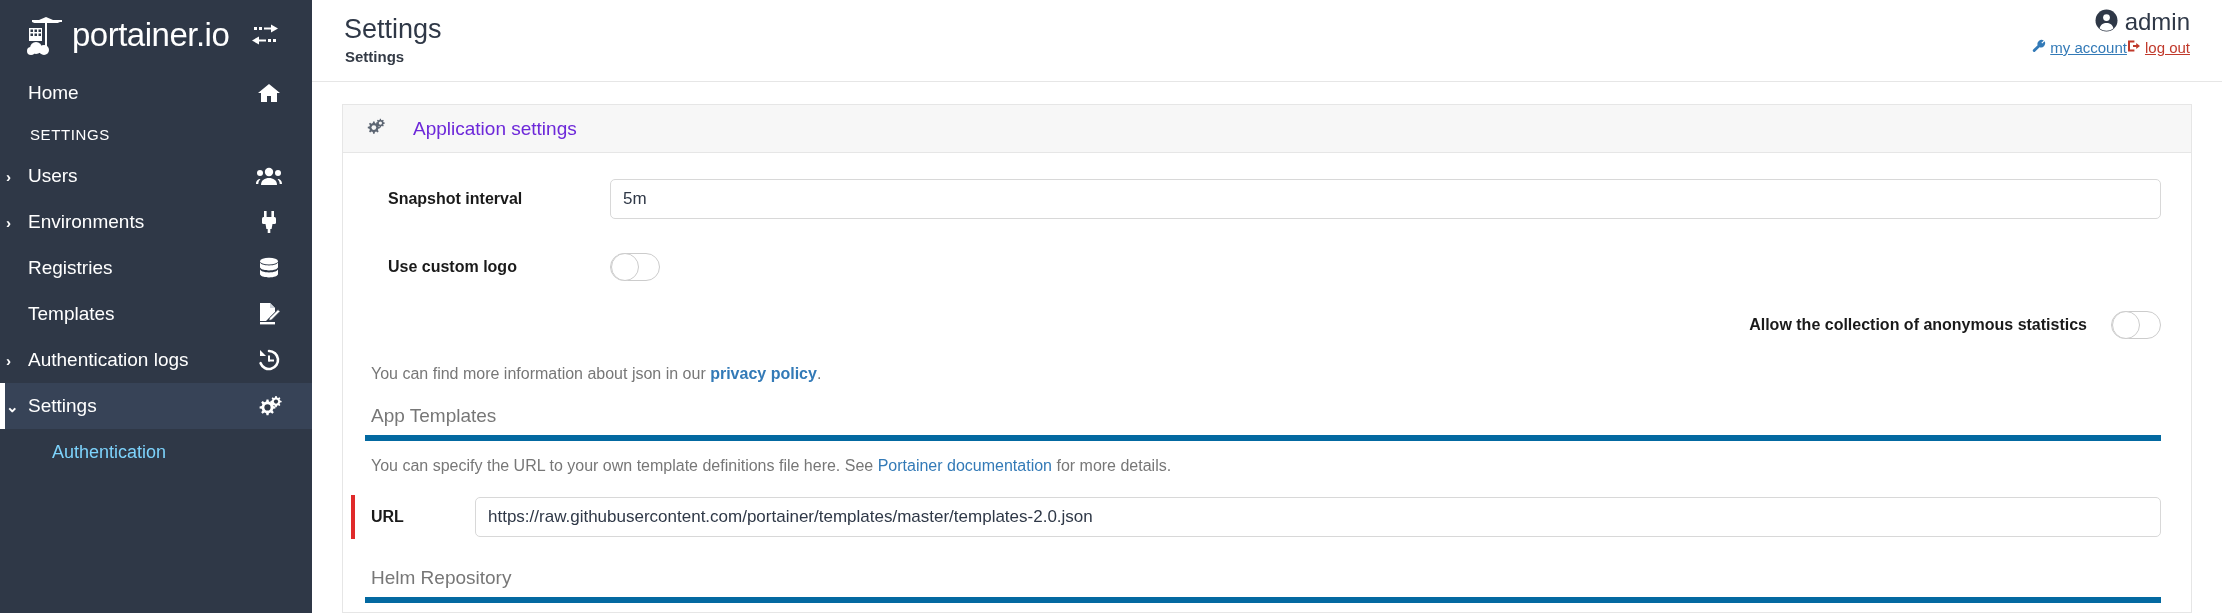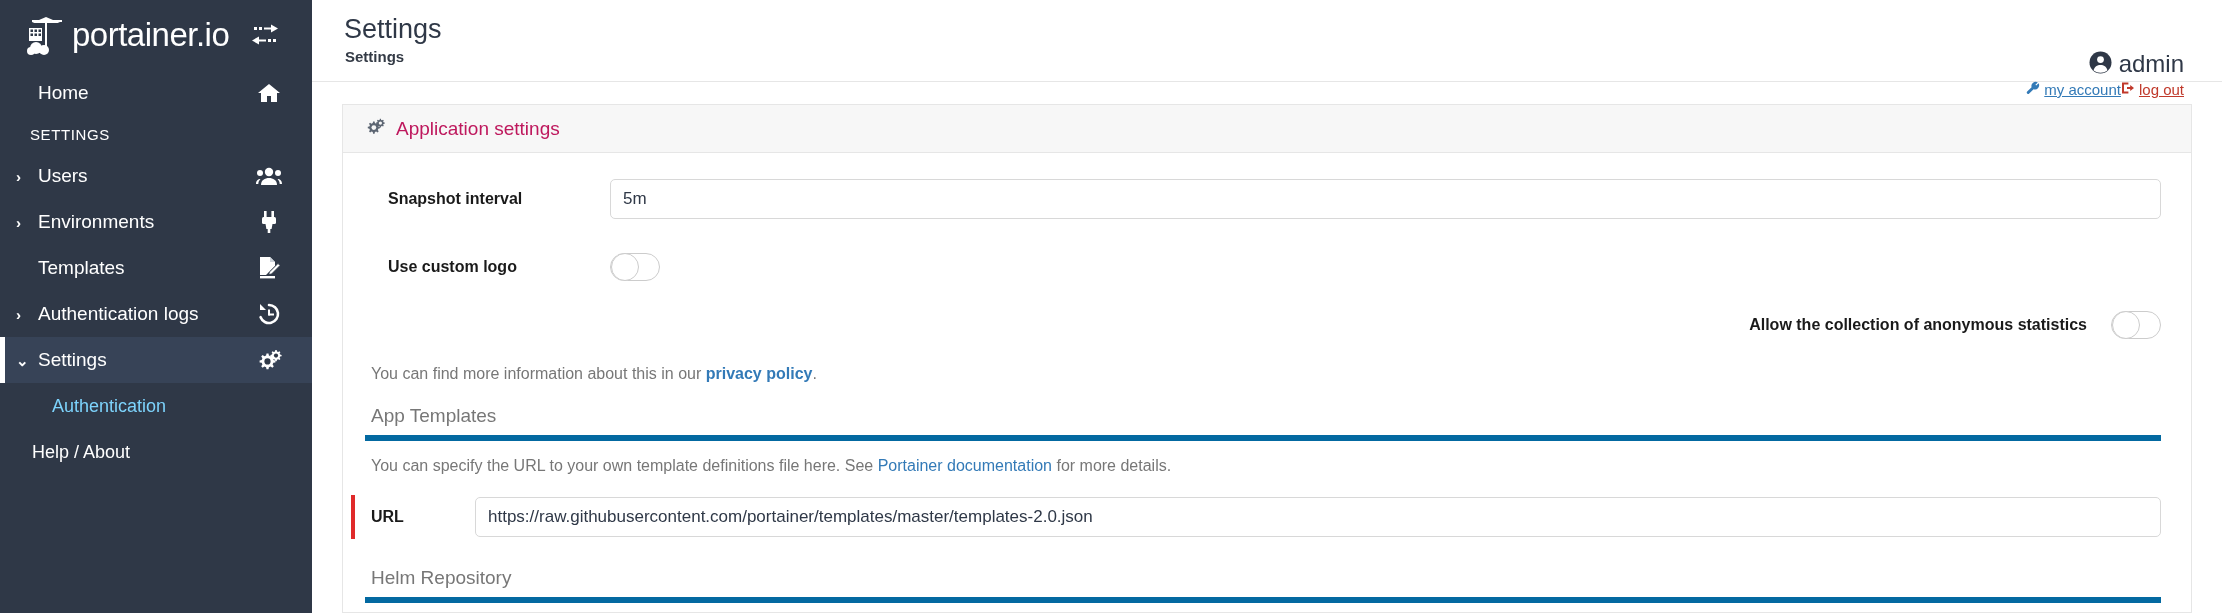--- a/index.html
+++ b/index.html
@@ -31,21 +31,21 @@
     margin-left: 2px; white-space: nowrap;
   }
   .sidebar-toggle {
     position: absolute; right: 32px; top: 22px;
     width: 30px; height: 26px; cursor: pointer;
   }
 
   .nav-item {
     display: flex; align-items: center;
     height: 46px; position: relative;
-    padding-left: 16px; padding-right: 28px;
+    padding-left: 6px; padding-right: 28px;
     cursor: pointer; white-space: nowrap;
   }
   .nav-caret {
     width: 22px; flex: 0 0 22px;
     font-size: 15px; color: #ffffff; font-weight: bold;
     text-align: left; line-height: 1;
   }
   .nav-caret.spacer { visibility: hidden; }
   .nav-label {
     font-size: 19px; color: #ffffff; font-weight: 400;
@@ -90,23 +90,22 @@
   }
   .page-title {
     position: absolute; left: 32px; top: 14px;
     font-size: 27px; color: #2f3847; font-weight: 400;
   }
   .breadcrumb {
     position: absolute; left: 33px; top: 48px;
     font-size: 15px; color: #333a45; font-weight: 700;
   }
   .user-block {
-    position: absolute; right: 38px; top: 8px;
+    position: absolute; right: 32px; top: 8px;
     text-align: right;
-    margin-top: 42px;
   }
   .user-row {
     display: flex; align-items: center; justify-content: flex-end;
     gap: 7px;
   }
   .user-name { font-size: 24px; color: #2f3847; font-weight: 400; }
   .user-links {
     display: flex; align-items: center; justify-content: flex-end;
     gap: 0; margin-top: 3px;
   }
@@ -127,21 +126,21 @@
     background: #ffffff;
     height: 100%;
   }
   .panel-head {
     background: #f7f7f7;
     border-bottom: 1px solid #e6e6e6;
     height: 48px;
     display: flex; align-items: center;
     padding-left: 22px; gap: 11px;
   }
-  .panel-head-title { font-size: 19px; color: #be185d; font-weight: 400; }
+  .panel-head-title { font-size: 19px; color: #6d28d9; font-weight: 400; margin-left: 17px; }
   .panel-body { padding: 26px 30px 0 22px; }
 
   .form-row {
     display: flex; align-items: center;
     margin-bottom: 0;
   }
   .form-label {
     font-size: 16px; color: #1a1a1a; font-weight: 700;
     white-space: nowrap;
   }
@@ -262,20 +261,31 @@
         <svg width="20" height="24" viewBox="0 0 20 24">
           <rect x="5" y="1" width="2.6" height="6" fill="#fff"></rect>
           <rect x="12.4" y="1" width="2.6" height="6" fill="#fff"></rect>
           <rect x="3" y="7" width="14" height="7" rx="1.5" fill="#fff"></rect>
           <path d="M6.5 14 L13.5 14 L12.6 19 L7.4 19 Z" fill="#fff"></path>
           <rect x="8.7" y="19" width="2.6" height="4" fill="#fff"></rect>
         </svg>
       </span>
     </div>
 
+    <div class="nav-item">
+      <span class="nav-caret spacer">›</span>
+      <span class="nav-label">Registries</span>
+      <span class="nav-icon">
+        <svg width="24" height="22" viewBox="0 0 24 22">
+          <ellipse cx="12" cy="4.2" rx="9" ry="3.4" fill="#fff"></ellipse>
+          <path d="M3 5 L3 10 C3 12 7 13.4 12 13.4 C17 13.4 21 12 21 10 L21 5 C21 7 17 8.4 12 8.4 C7 8.4 3 7 3 5 Z" fill="#fff"></path>
+          <path d="M3 12 L3 17 C3 19 7 20.4 12 20.4 C17 20.4 21 19 21 17 L21 12 C21 14 17 15.4 12 15.4 C7 15.4 3 14 3 12 Z" fill="#fff"></path>
+        </svg>
+      </span>
+    </div>
 
     <div class="nav-item">
       <span class="nav-caret spacer">›</span>
       <span class="nav-label">Templates</span>
       <span class="nav-icon">
         <svg width="24" height="24" viewBox="0 0 24 24">
           <path d="M3 1 L13 1 L18 6 L18 10 L9 19 L3 19 Z" fill="#fff"></path>
           <path d="M13 1 L13 6 L18 6 Z" fill="#cdd3db"></path>
           <path d="M21 7.5 L23 9.5 L14.5 18 L11.8 18.6 L12.4 16 Z" fill="#fff" stroke="#2f3847" stroke-width="0.8"></path>
           <rect x="3" y="20" width="15" height="2.4" fill="#fff"></rect>
@@ -306,23 +316,20 @@
           <path d="M19.3 2 L20.7 2 L21 3.5 L22.2 4 L23.4 3.2 L24.4 4.2 L23.6 5.4 L24.1 6.6 L25.6 6.9 L25.6 8.3 L24.1 8.6 L23.6 9.8 L24.4 11 L23.4 12 L22.2 11.2 L21 11.7 L20.7 13.2 L19.3 13.2 L19 11.7 L17.8 11.2 L16.6 12 L15.6 11 L16.4 9.8 L15.9 8.6 L14.4 8.3 L14.4 6.9 L15.9 6.6 L16.4 5.4 L15.6 4.2 L16.6 3.2 L17.8 4 L19 3.5 Z" fill="#fff"></path>
           <circle cx="20" cy="7.6" r="2.1" fill="#2f3847"></circle>
         </svg>
       </span>
     </div>
 
     <div class="nav-sub">
       <span>Authentication</span>
     </div>
 
-    <div class="nav-plain">
-      <span>Help / About</span>
-    </div>
 
   </div>
 
   <div id="main">
 
     <div class="topbar">
       <div class="page-title">Settings</div>
       <div class="breadcrumb">Settings</div>
 
       <div class="user-block">
@@ -394,21 +401,21 @@
           <div class="form-row" style="margin-bottom:26px;justify-content:flex-end;">
             <div style="padding-left:6px;padding-right:24px;">
               <span class="form-label">Allow the collection of anonymous statistics</span>
             </div>
             <span class="toggle">
               <span class="knob"></span>
             </span>
           </div>
 
           <div class="helper-text" style="margin-bottom:22px;">
-            <span>You can find more information about this in our </span><span class="inline-link">privacy policy</span><span>.</span>
+            <span>You can find more information about json in our </span><span class="inline-link">privacy policy</span><span>.</span>
           </div>
 
           <div class="section-head" style="margin-bottom:16px;">App Templates</div>
 
           <div class="helper-text" style="margin-bottom:22px;">
             <span>You can specify the URL to your own template definitions file here. See </span><span class="inline-link doc">Portainer documentation</span><span> for more details.</span>
           </div>
 
           <div class="form-row url-row" style="margin-bottom:30px;">
             <span class="url-indicator"></span>

